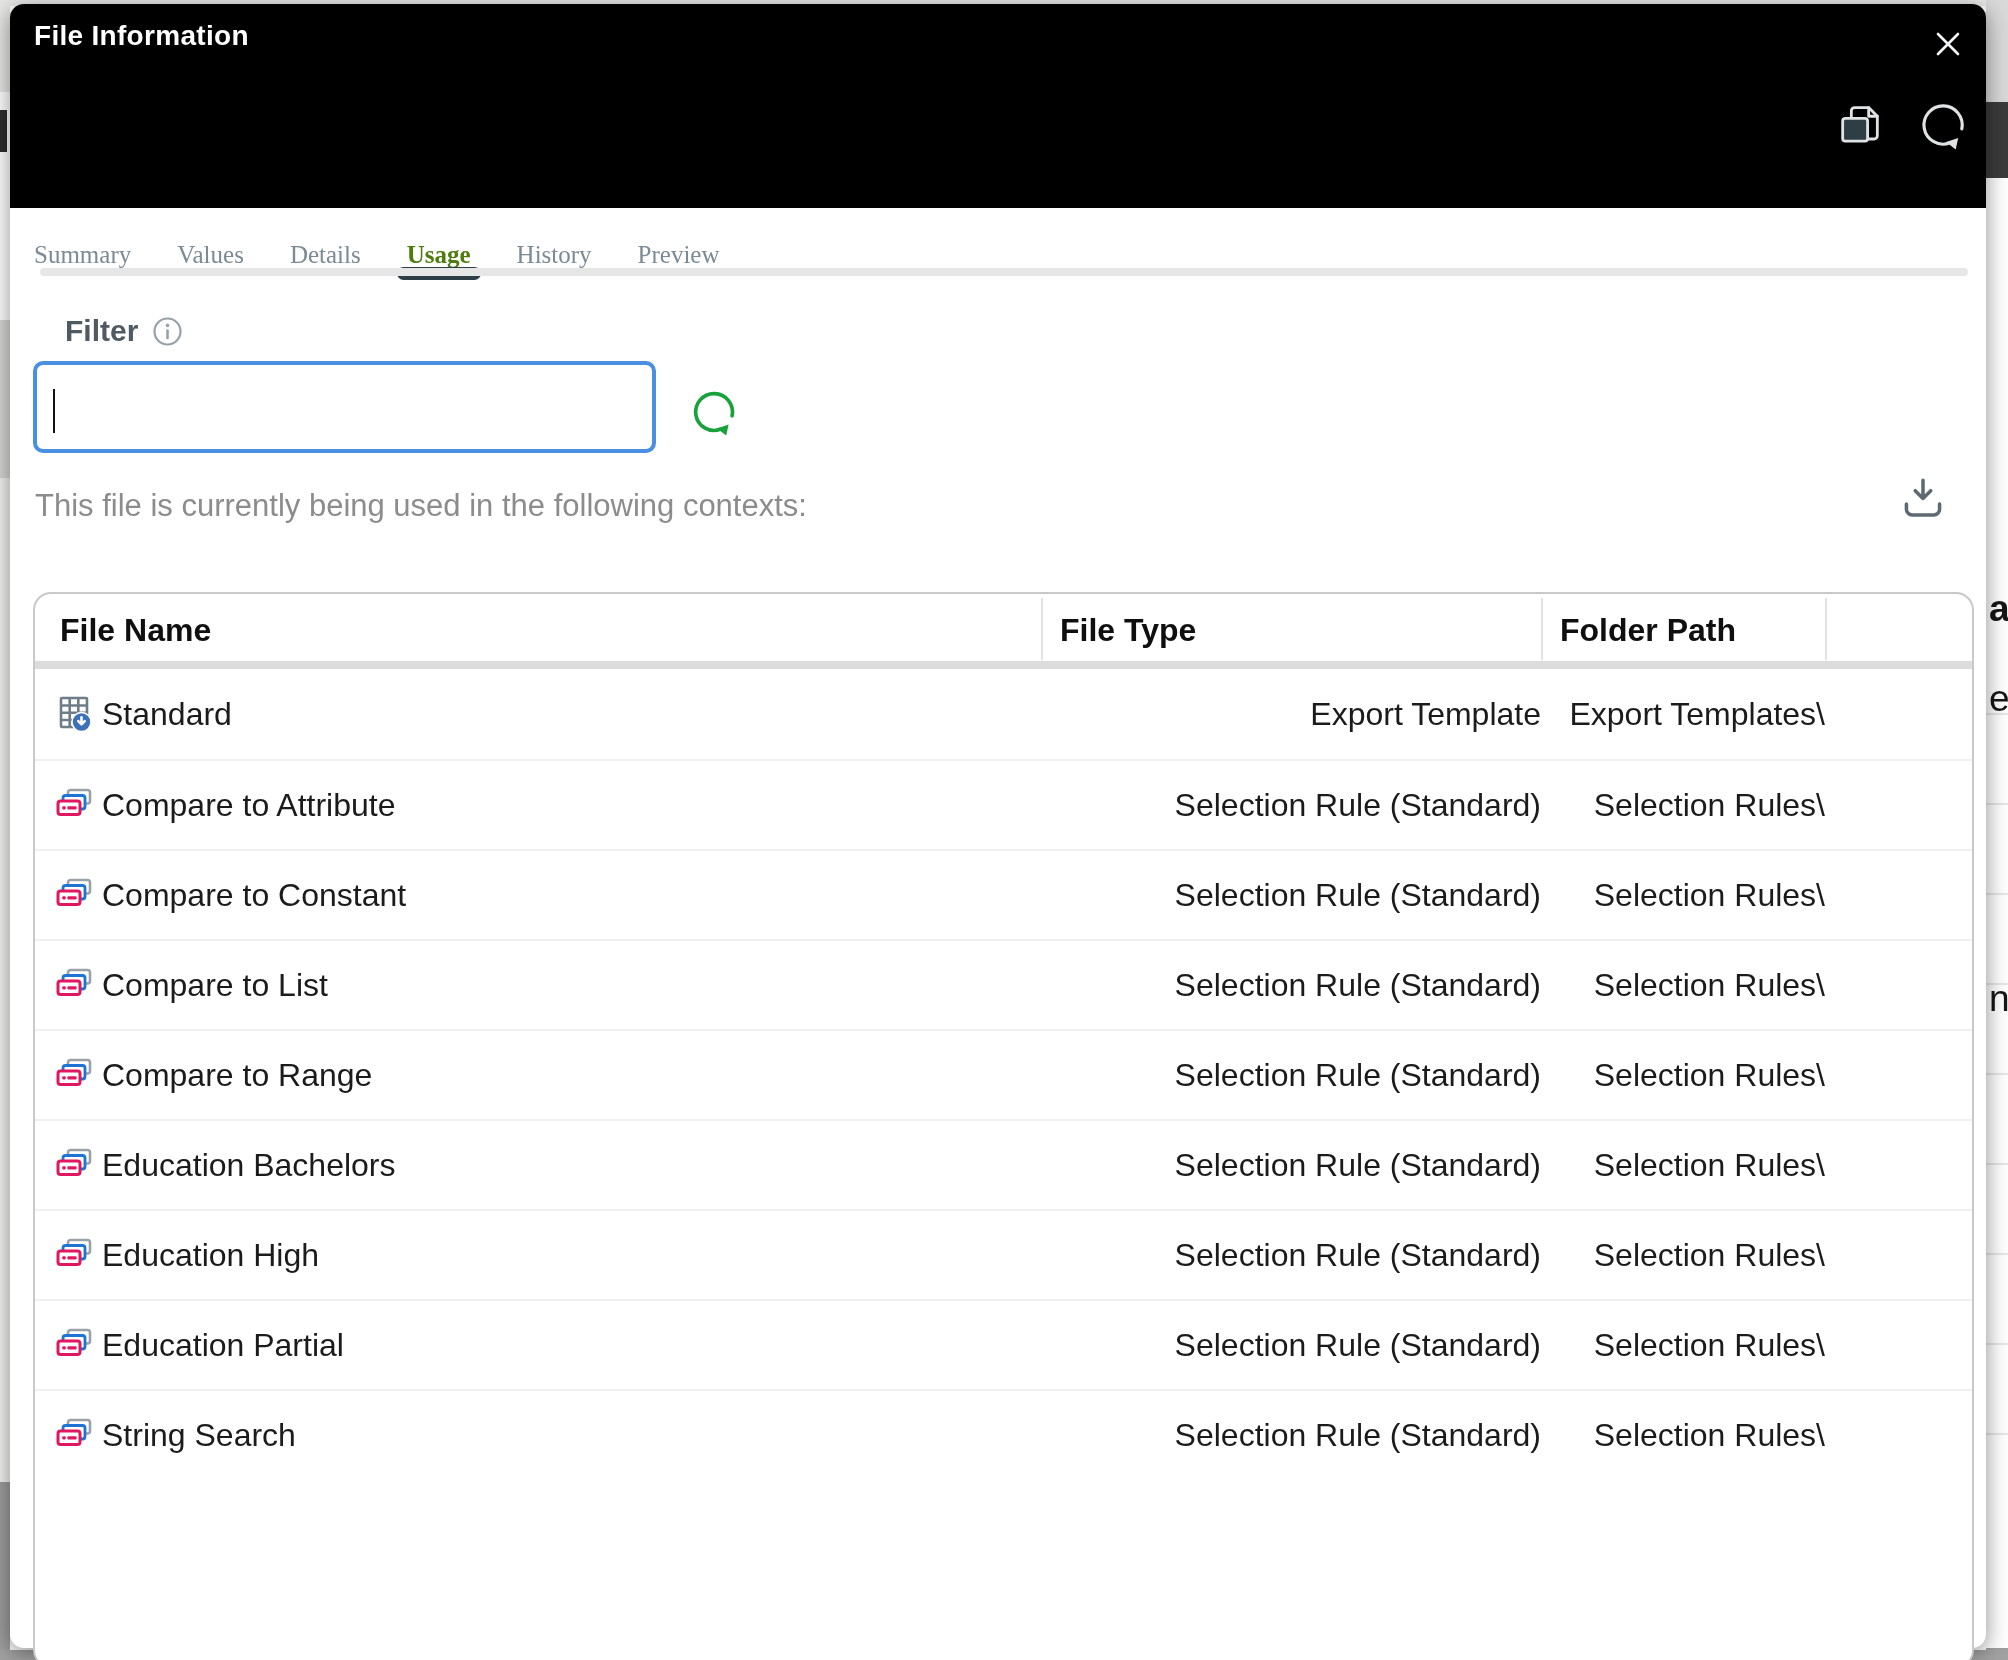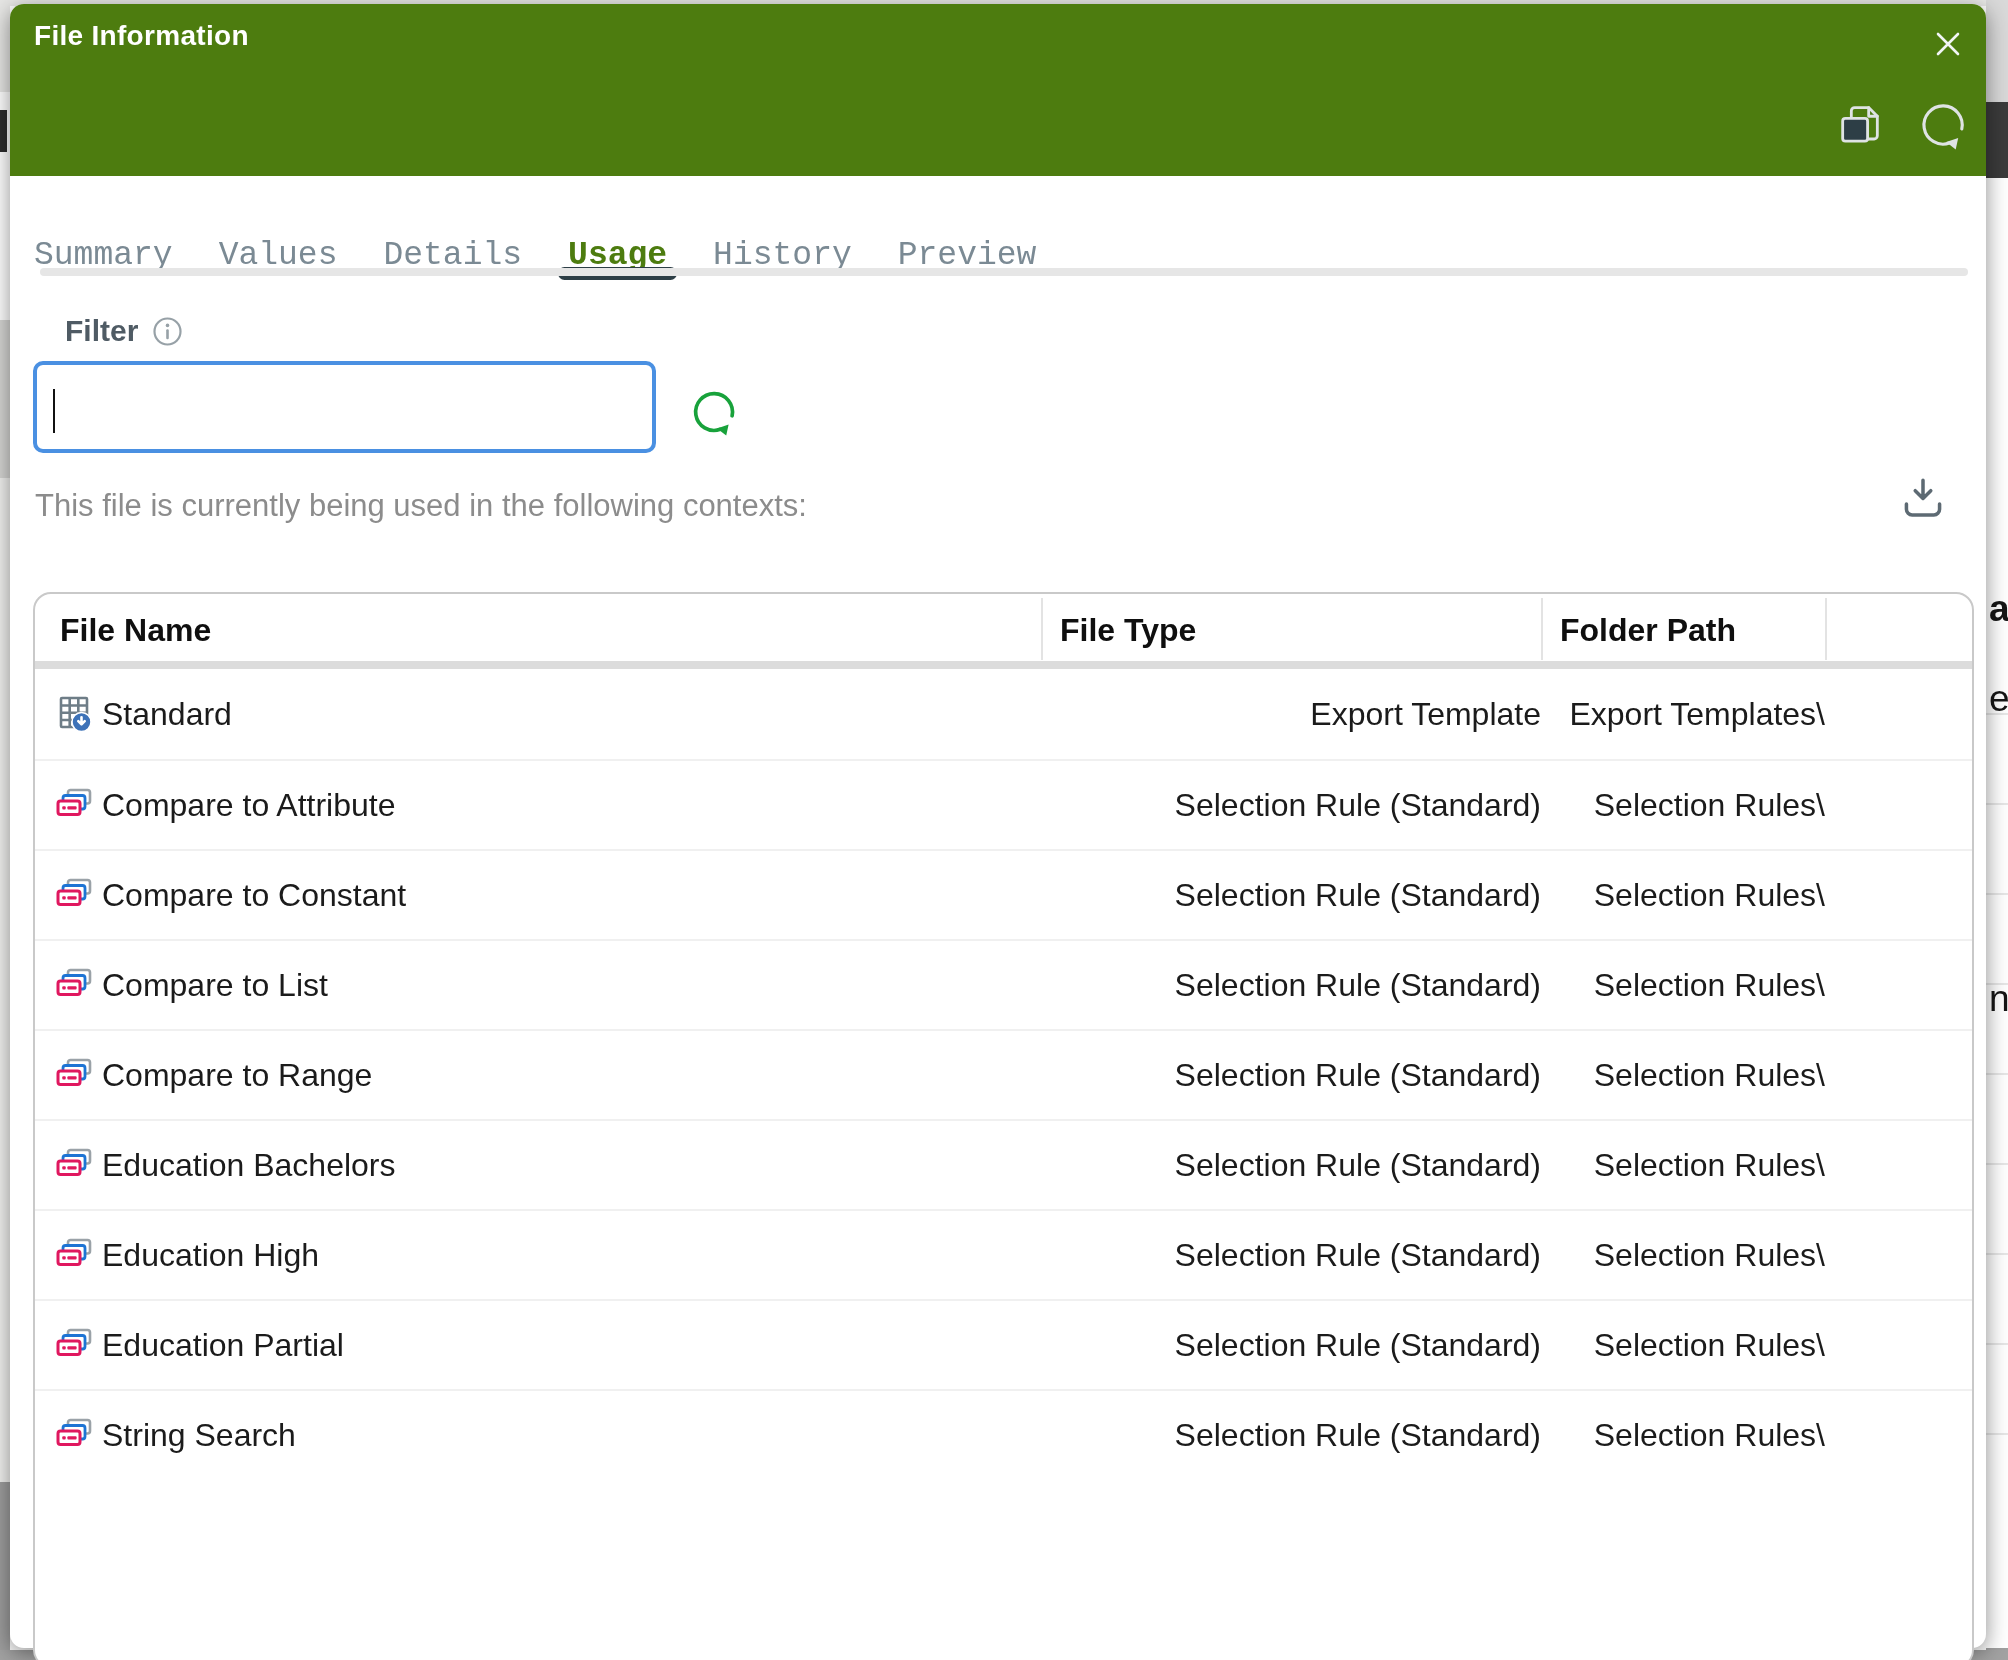--- a/index.html
+++ b/index.html
@@ -16,34 +16,34 @@
   .bg-right{position:absolute;left:1986px;top:0;width:22px;height:1660px;overflow:hidden;
     background:linear-gradient(to bottom,#d9d9d9 0 102px,#3b3b3b 102px 178px,#ffffff 178px 1648px,#a0a0a0 1648px 100%);}
   .bg-right .bg-lines{position:absolute;left:0;top:713px;width:22px;height:726px;
     background:repeating-linear-gradient(to bottom,#e7e7e7 0 2px,transparent 2px 90px);}
   .bg-right .frag{position:absolute;left:3px;color:#161616;font-size:37px;font-weight:500;}
   .bg-bottom{position:absolute;left:0;top:1650px;width:2008px;height:10px;background:#a2a2a2;}
 
   
   .dialog{position:absolute;left:10px;top:4px;width:1976px;height:1644px;background:#ffffff;
     border-radius:14px;box-shadow:0 5px 22px rgba(0,0,0,.45);}
-  .dlg-header{position:absolute;left:0;top:0;width:100%;height:172px;background:#4d7c0f;
+  .dlg-header{position:absolute;left:0;top:0;width:100%;height:204px;background:#000000;
     border-radius:14px 14px 0 0;}
   .kicker{position:absolute;left:24px;top:16px;font-size:28px;font-weight:600;color:#ffffff;letter-spacing:.3px;}
   .title{position:absolute;left:24px;top:66px;font-size:46px;font-weight:400;color:#ffffff;letter-spacing:.4px;}
   .hbtn{position:absolute;background:none;border:none;padding:0;margin:0;cursor:pointer;line-height:0;}
   .btn-close{right:18px;top:20px;}
   .btn-copy{right:100px;top:96px;}
   .btn-reload{right:16px;top:94px;}
 
   
   .tabs{position:absolute;left:24px;right:16px;top:186px;height:92px;}
   .tab-row{display:flex;gap:46px;}
   .tab{position:relative;background:none;border:none;padding:38px 0 0 0;margin:0;height:92px;
-    font-family:Liberation Mono, monospace;font-size:33px;font-weight:500;color:#7b8a94;cursor:pointer;}
+    font-family:Liberation Serif, serif;font-size:25px;font-weight:500;color:#7b8a94;cursor:pointer;}
   .tab.active{color:#4d7c0f;font-weight:700;}
   .tab.active::after{content:"";position:absolute;left:-10px;right:-10px;bottom:2px;height:13px;
     border-radius:7px;background:#2d3e46;}
   .tab-track{position:absolute;left:6px;right:2px;top:78px;height:8px;background:#e6e6e6;border-radius:4px;}
 
   
   .filter-label{position:absolute;left:25px;top:310px;font-size:30px;font-weight:600;color:#4f5b64;
     display:flex;align-items:center;gap:14px;margin-left:30px;}
   .filter-input{position:absolute;left:23px;top:357px;width:623px;height:92px;box-sizing:border-box;
     border:4px solid #4a90e2;border-radius:10px;background:#fff;}

